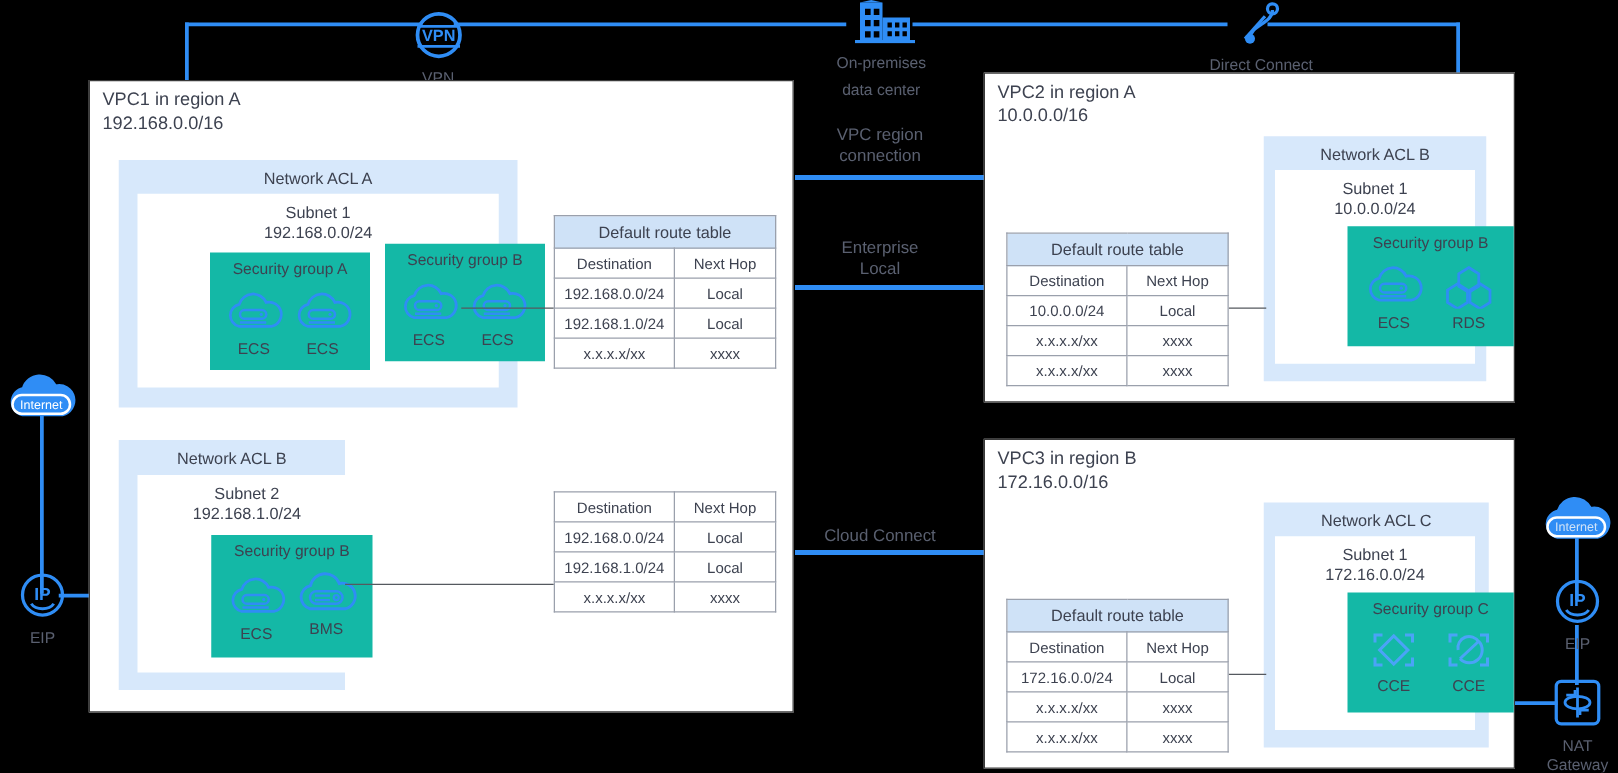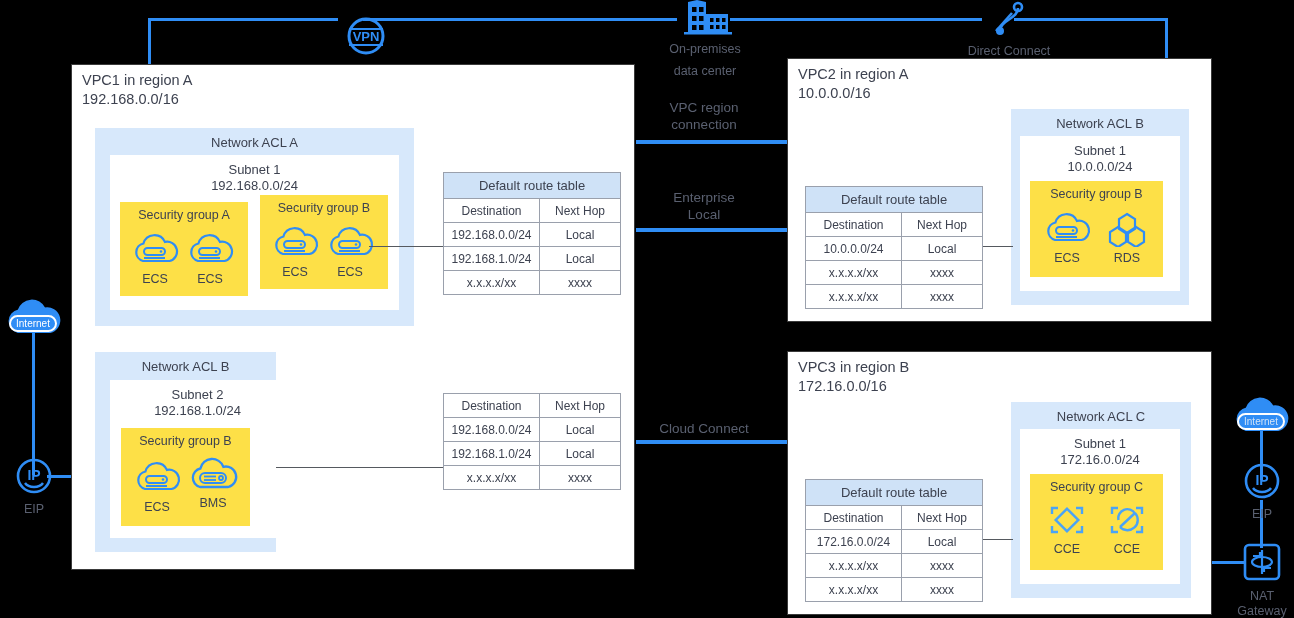--- a/index.html
+++ b/index.html
@@ -63,22 +63,23 @@
     position:absolute;
     left:0;right:0;
     top:7px;
     text-align:center;
     color:#3d4250;
     font-size:13px;
     line-height:16px;
   }
   .sg{
     position:absolute;
-    background:#fde047;
+    background:#14b8a6;
     box-sizing:border-box;
+    margin-left:48px;
   }
   .sg-title{
     position:absolute;
     left:0;right:0;
     top:6px;
     text-align:center;
     color:#3d4250;
     font-size:12.5px;
   }
 
@@ -145,21 +146,21 @@
 
 <div id="stage">
 
   <div class="wire-blue abs" style="left:148px;top:18px;width:3px;height:46px;"></div>
   <div class="wire-blue abs" style="left:148px;top:18px;width:190px;height:3px;"></div>
   <div class="wire-blue abs" style="left:363px;top:18px;width:314px;height:3px;"></div>
   <div class="wire-blue abs" style="left:730px;top:18px;width:252px;height:3px;"></div>
   <div class="wire-blue abs" style="left:1014px;top:18px;width:154px;height:3px;"></div>
   <div class="wire-blue abs" style="left:1165px;top:18px;width:3px;height:42px;"></div>
 
-  <div class="node abs" style="left:313px;top:16px;width:75px;text-align:right;">
+  <div class="node abs" style="left:313px;top:8px;width:75px;">
     <span class="ico">
       <svg width="44" height="40" viewBox="0 0 44 40">
         <circle cx="22" cy="20" r="17" fill="none" stroke="#2f8df5" stroke-width="3"></circle>
         <line x1="5" y1="13" x2="39" y2="13" stroke="#2f8df5" stroke-width="2.2"></line>
         <line x1="5" y1="29" x2="39" y2="29" stroke="#2f8df5" stroke-width="2.2"></line>
         <text x="22" y="25" font-family="Liberation Sans, sans-serif" font-size="13" font-weight="bold" fill="#2f8df5" text-anchor="middle">VPN</text>
       </svg>
     </span>
     <span class="cap">VPN</span>
   </div>

